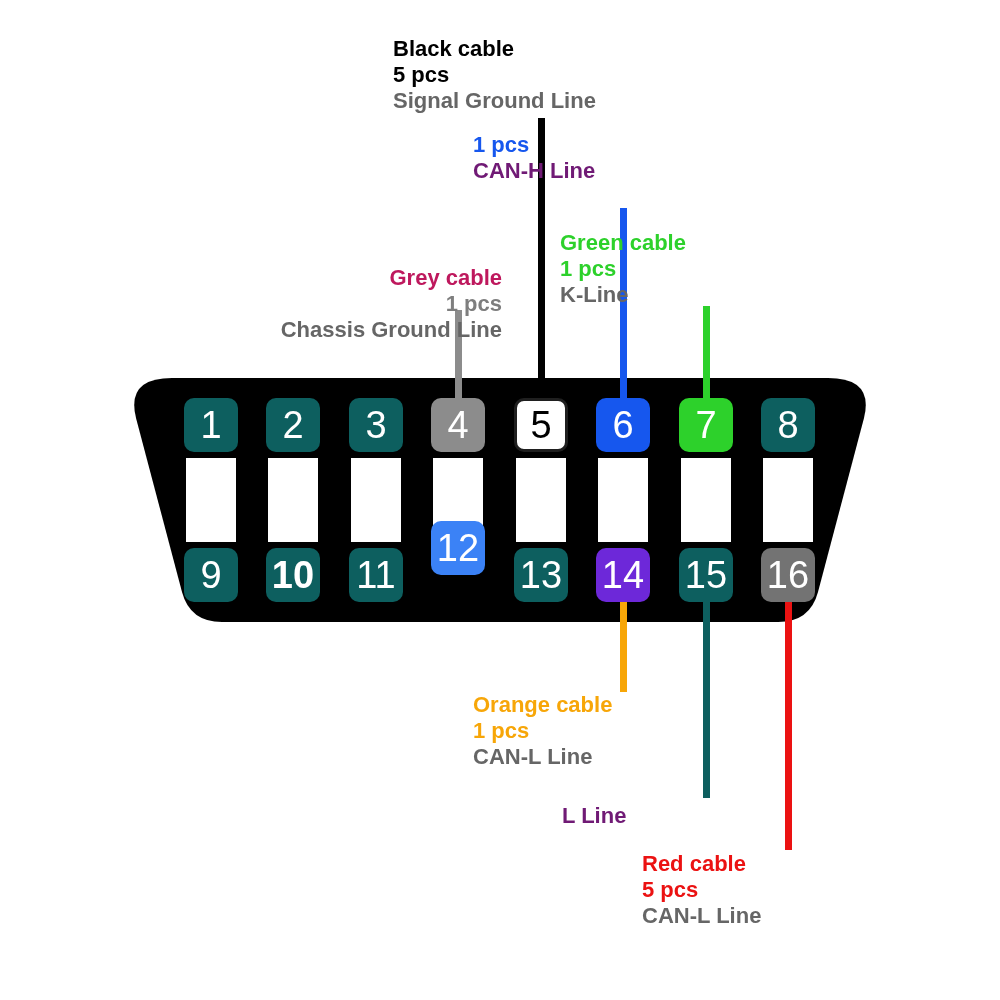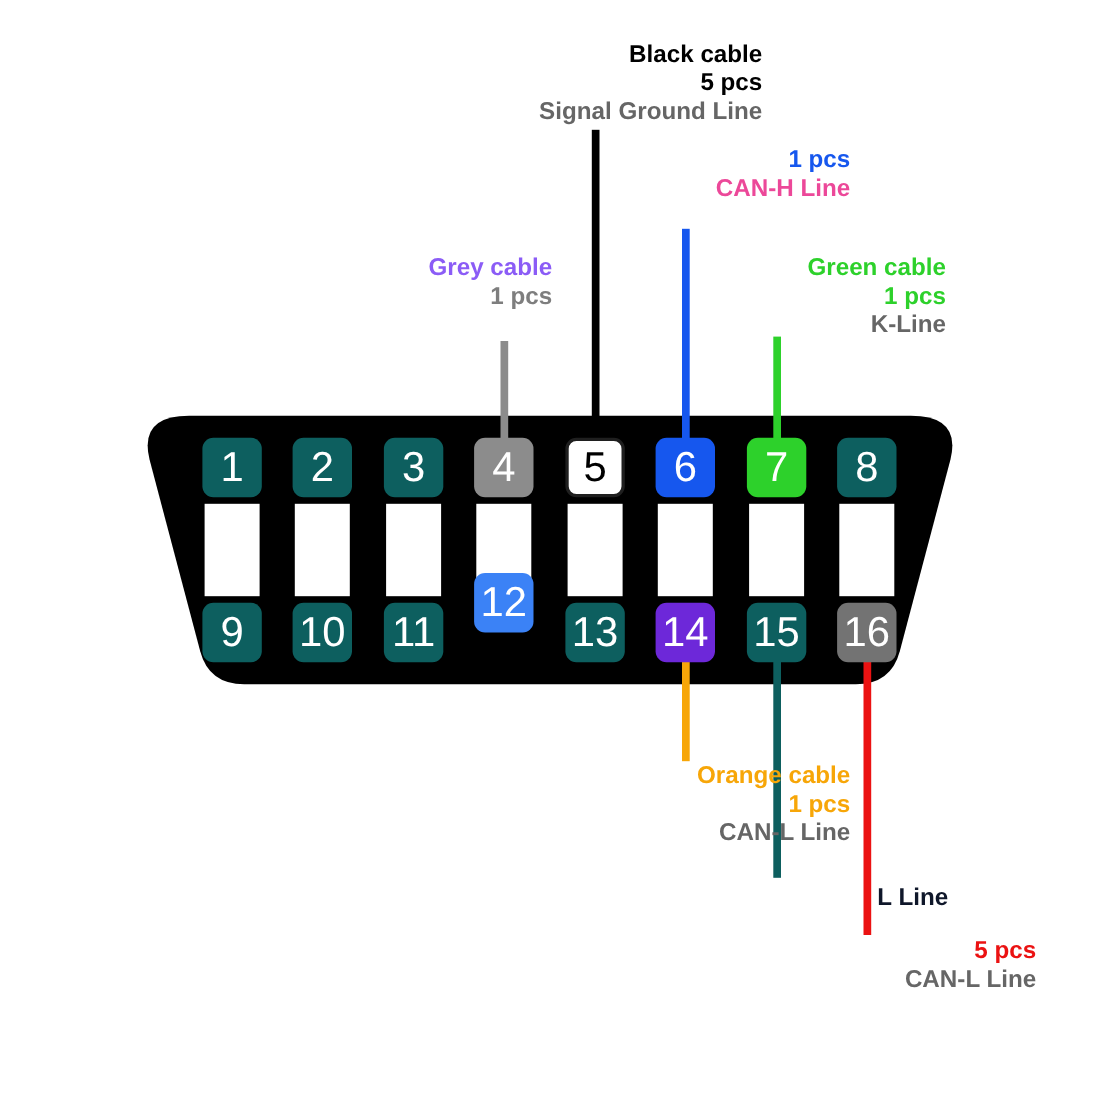--- a/index.html
+++ b/index.html
@@ -14,21 +14,21 @@
     color:#ffffff;font-size:38px;font-weight:500;line-height:1;
     box-sizing:border-box;z-index:4;
   }
   .pin-white{border:3px solid #1f1f1f;}
 
   .slot{position:absolute;top:458px;width:50px;height:84px;background:#ffffff;z-index:3;}
 
   .leader{position:absolute;width:7px;z-index:2;}
 
   .callout{
-    position:absolute;width:300px;text-align:right;
+    position:absolute;width:300px;text-align:left;
     font-weight:bold;font-size:22px;line-height:26px;white-space:nowrap;z-index:5;
   }
   .callout.align-right{text-align:right;}
   .callout .ln{display:block;}
 </style>
 </head>
 <body>
 
 <div id="stage">
 
@@ -56,58 +56,60 @@
   <div class="pin" style="left: 184px; top: 398px; background: rgb(13, 95, 95);">1</div>
   <div class="pin" style="left: 266px; top: 398px; background: rgb(13, 95, 95);">2</div>
   <div class="pin" style="left: 349px; top: 398px; background: rgb(13, 95, 95);">3</div>
   <div class="pin" style="left: 431px; top: 398px; background: rgb(140, 140, 140);">4</div>
   <div class="pin pin-white" style="left: 514px; top: 398px; background: rgb(255, 255, 255); color: rgb(0, 0, 0);">5</div>
   <div class="pin" style="left: 596px; top: 398px; background: rgb(22, 87, 238);">6</div>
   <div class="pin" style="left: 679px; top: 398px; background: rgb(45, 209, 43);">7</div>
   <div class="pin" style="left: 761px; top: 398px; background: rgb(13, 95, 95);">8</div>
 
   <div class="pin" style="left: 184px; top: 548px; background: rgb(13, 95, 95);">9</div>
-  <div class="pin" style="left: 266px; top: 548px; background: rgb(13, 95, 95);">10</div>
+  <div class="pin" style="left: 266px; top: 548px; background: rgb(13, 95, 95); font-weight: bold;">10</div>
   <div class="pin" style="left: 349px; top: 548px; background: rgb(13, 95, 95);">11</div>
   <div class="pin" style="left: 431px; top: 521px; background: #3b82f6;">12</div>
   <div class="pin" style="left: 514px; top: 548px; background: rgb(13, 95, 95);">13</div>
   <div class="pin" style="left: 596px; top: 548px; background: #6d28d9;">14</div>
   <div class="pin" style="left: 679px; top: 548px; background: rgb(13, 95, 95);">15</div>
   <div class="pin" style="left: 761px; top: 548px; background: #737373;">16</div>
 
   <div class="callout" style="left:393px;top:36px">
     <span class="ln" style="color: rgb(0, 0, 0);">Black cable</span>
     <span class="ln" style="color: rgb(0, 0, 0);">5 pcs</span>
     <span class="ln" style="color: rgb(102, 102, 102);">Signal Ground Line</span>
   </div>
 
   <div class="callout" style="left:473px;top:132px">
     <span class="ln" style="color: rgb(22, 87, 238);">1 pcs</span>
-    <span class="ln" style="color: #ec4899;">CAN-H Line</span>
+    <span class="ln" style="color: #701a75;">CAN-H Line</span>
   </div>
 
   <div class="callout align-right" style="left:202px;top:230px">
-    <span class="ln" style="color: #8b5cf6;">Grey cable</span>
+    <span class="ln" style="color: #be185d; margin-top: 35px;">Grey cable</span>
     <span class="ln" style="color: rgb(126, 126, 126);">1 pcs</span>
+    <span class="ln" style="color: rgb(102, 102, 102);">Chassis Ground Line</span>
   </div>
 
   <div class="callout" style="left:560px;top:230px">
     <span class="ln" style="color: rgb(45, 209, 43);">Green cable</span>
     <span class="ln" style="color: rgb(45, 209, 43);">1 pcs</span>
     <span class="ln" style="color: rgb(102, 102, 102);">K-Line</span>
   </div>
 
   <div class="callout" style="left:473px;top:692px">
     <span class="ln" style="color: rgb(247, 166, 8);">Orange cable</span>
     <span class="ln" style="color: rgb(247, 166, 8);">1 pcs</span>
     <span class="ln" style="color: rgb(102, 102, 102);">CAN-L Line</span>
   </div>
 
   <div class="callout" style="left:562px;top:803px">
-    <span class="ln" style="color: #0f172a;">L Line</span>
+    <span class="ln" style="color: #701a75;">L Line</span>
   </div>
 
   <div class="callout" style="left:642px;top:851px">
+    <span class="ln" style="color: rgb(235, 18, 18);">Red cable</span>
     <span class="ln" style="color: rgb(235, 18, 18);">5 pcs</span>
     <span class="ln" style="color: rgb(102, 102, 102);">CAN-L Line</span>
   </div>
 
 </div>
 
 </body></html>

